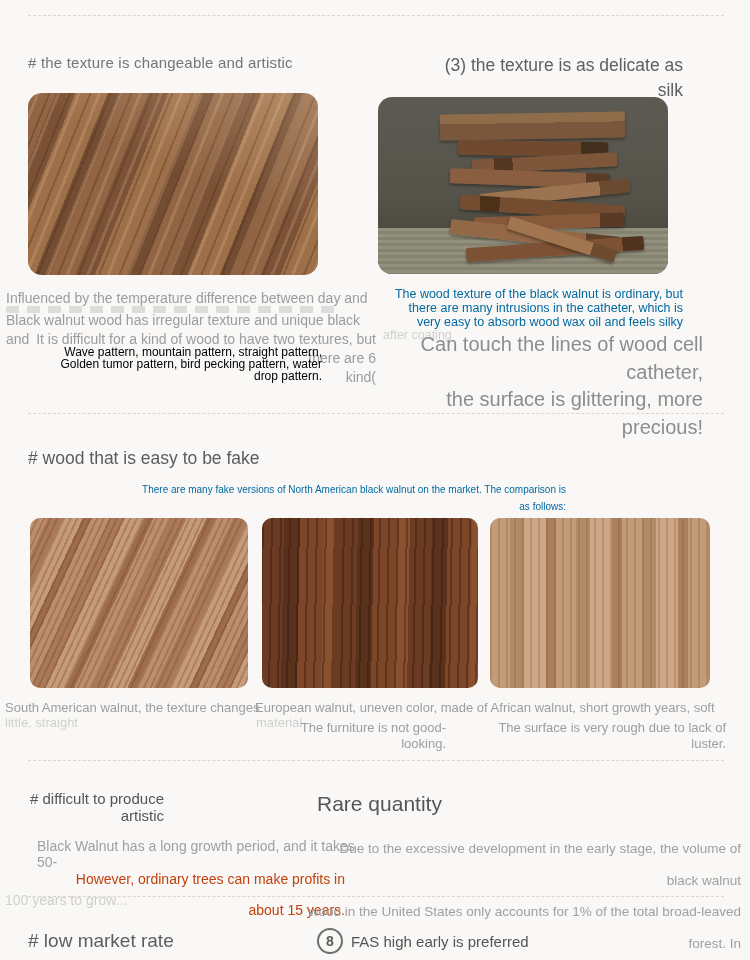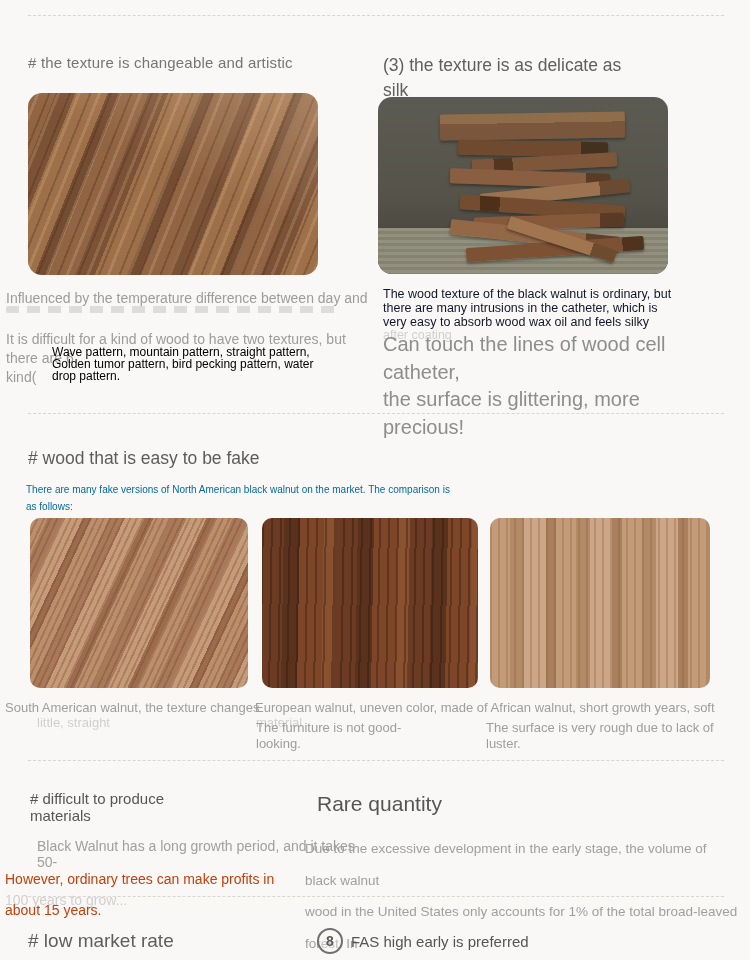--- a/index.html
+++ b/index.html
@@ -1,40 +1,40 @@
 <!DOCTYPE html>
 <html><head>
 <meta charset="utf-8">
 <style>
   html,body{margin:0;padding:0;}
   body{background:#f9f8f6;font-family:"Liberation Sans",sans-serif;}
   #canvas{position:relative;width:750px;height:960px;background:#f9f8f6;overflow:hidden;}
   .abs{position:absolute;}
-  .lines{white-space:pre-line;}
+  .lines{white-space:pre-line;text-align:right;}
   .dash{position:absolute;left:28px;width:696px;height:0;border-top:1px dashed #d9d5d0;}
 
   
   .h-s1-left{left:28px;top:54px;font-size:15px;color:#757575;letter-spacing:.2px;}
   .h-s1-right{left:383px;top:53px;font-size:17.5px;line-height:25px;color:#5f5f5f;width:300px;}
   .h-fake{left:28px;top:448px;font-size:17.5px;color:#5c5c5c;}
   .h-produce{left:30px;top:791px;font-size:15px;line-height:16.5px;color:#565656;}
   .h-rare{left:317px;top:792px;font-size:21px;color:#565656;}
   .h-output{left:28px;top:930px;font-size:19px;color:#5e5e5e;}
 
   
   .t-grey{color:#9c9c9c;}
   .p-s1{left:6px;width:370px;font-size:14px;line-height:19px;}
   .patterns{left:52px;top:347px;width:270px;font-size:12px;line-height:11.8px;color:#000000;}
-  .p-s1r-small{left:383px;top:288px;width:300px;font-size:12.5px;line-height:13.8px;color:#0f172a;}
+  .p-s1r-small{left:383px;top:288px;width:300px;font-size:12.5px;line-height:13.8px;color:#0369a1;}
   .ghost{color:#9e9e9e;opacity:.45;}
   .p-s1r-big{left:383px;top:331px;width:320px;font-size:20px;line-height:27.5px;color:#8d8d8d;}
   .p-intro{left:26px;top:481px;width:540px;font-size:10px;line-height:17px;color:#0369a1;}
   .cap{font-size:13px;color:#9e9e9e;}
   .c1l1{left:5px;top:700px;width:260px;}
-  .c1g{left:5px;top:715px;margin-left:32px;}
+  .c1g{left:5px;top:715px;}
   .c1b{left:5px;top:712px;width:260px;line-height:38px;}
   .c2l1{left:255px;top:700px;width:470px;white-space:nowrap;}
   .c2g{left:256px;top:715px;}
   .c2b{left:256px;top:720px;width:190px;line-height:15.5px;}
   .c3b{left:486px;top:720px;width:240px;line-height:15.5px;}
   .p-produce1{left:5px;top:838px;width:340px;font-size:14px;color:#a0a0a0;margin-left:32px;}
   .p-produce-ghost{left:5px;top:856px;font-size:14px;margin-top:36px;}
   .p-produce2{left:5px;top:864px;width:340px;font-size:14px;line-height:31px;color:#c2410c;}
   .p-rare{left:305px;top:833px;width:436px;font-size:13.5px;line-height:31.5px;color:#a0a0a0;}
   .smudge{left:6px;top:306px;width:336px;height:7px;opacity:.35;border-radius:2px;
@@ -81,20 +81,21 @@
   <div class="dash" style="top:413px;"></div>
   <div class="dash" style="top:760px;"></div>
   <div class="dash" style="top:896px;"></div>
 
   <div class="abs h-s1-left"># the texture is changeable and artistic</div>
 
   <div class="abs photo" id="img-texture"></div>
 
   <div class="abs p-s1 t-grey" style="top:289px;">Influenced by the temperature difference between day and</div>
   <div class="abs smudge"></div>
+  <div class="abs p-s1 t-grey" style="top:311px;">Black walnut wood has irregular texture and unique black and</div>
   <div class="abs p-s1 t-grey lines" style="top:330px;">It is difficult for a kind of wood to have two textures, but there are 6
 kind(</div>
   <div class="abs patterns lines">Wave pattern, mountain pattern, straight pattern,
 Golden tumor pattern, bird pecking pattern, water
 drop pattern.</div>
 
   <div class="abs h-s1-right lines">(3) the texture is as delicate as
 silk</div>
 
   <div class="abs photo" id="img-jenga">
@@ -131,21 +132,21 @@
 
   <div class="abs cap c2l1">European walnut, uneven color, made of African walnut, short growth years, soft</div>
   <div class="abs cap ghost c2g">material</div>
   <div class="abs cap c3b lines">The surface is very rough due to lack of
 luster.</div>
 
   <div class="abs cap c2b lines">The furniture is not good-
 looking.</div>
 
   <div class="abs h-produce lines"># difficult to produce
-materials</div>
+artistic</div>
   <div class="abs h-rare">Rare quantity</div>
 
   <div class="abs p-produce1">Black Walnut has a long growth period, and it takes 50-</div>
   <div class="abs p-produce-ghost ghost">100 years to grow...</div>
   <div class="abs p-produce2 lines">However, ordinary trees can make profits in
 about 15 years.</div>
 
   <div class="abs p-rare lines">Due to the excessive development in the early stage, the volume of black walnut
 wood in the United States only accounts for 1% of the total broad-leaved forest. In
 order to achieve sustainable development, it is included in the limited cutting tree

